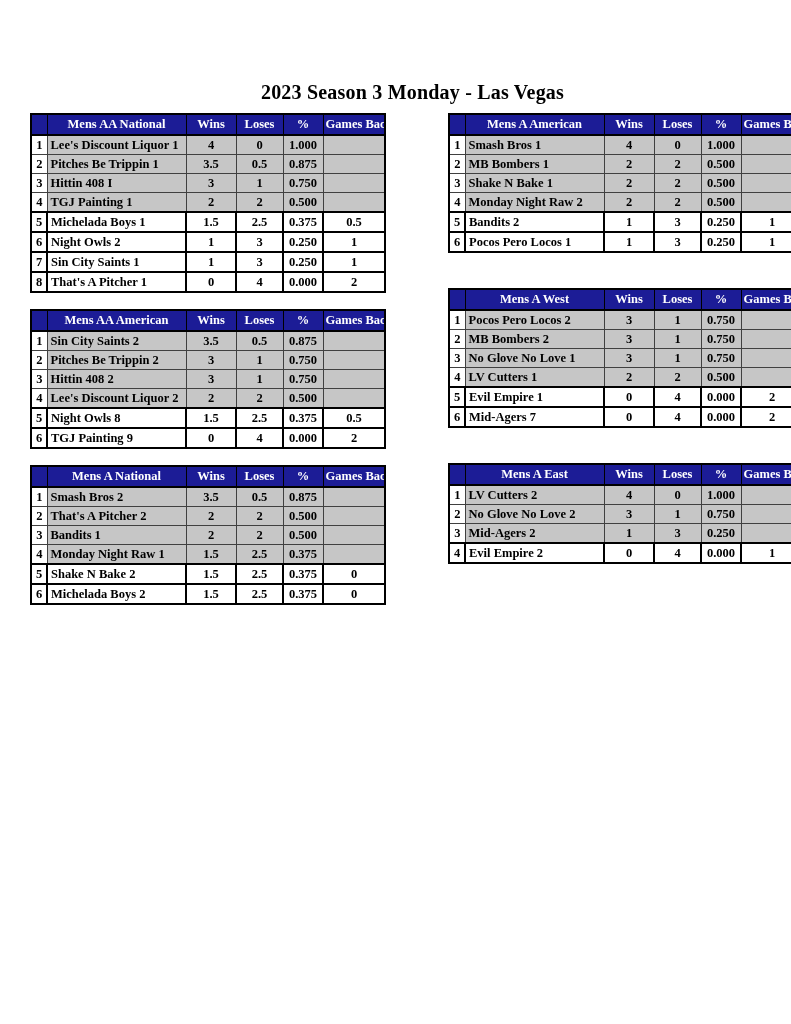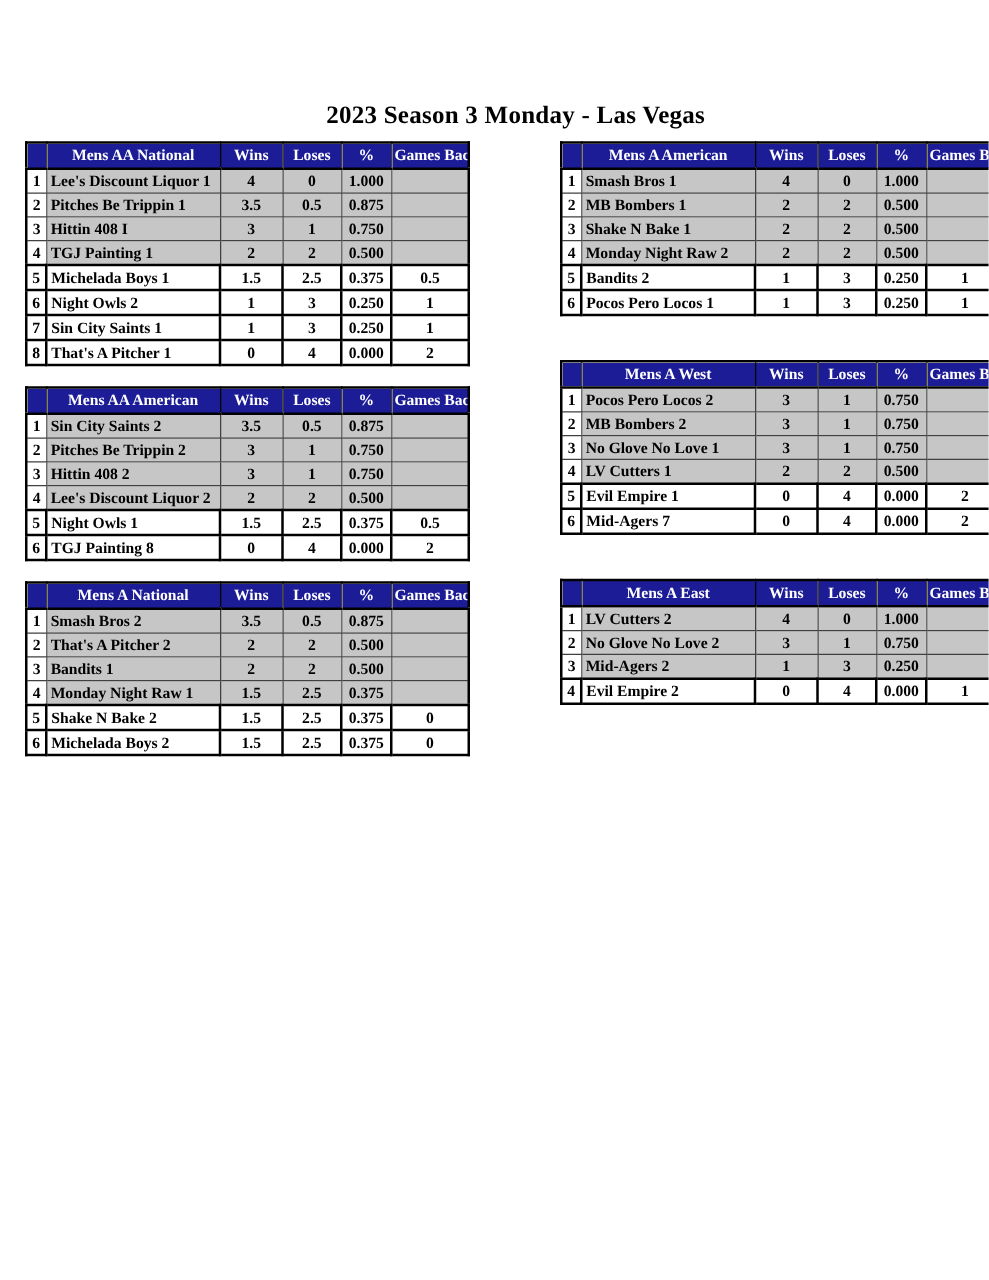--- a/index.html
+++ b/index.html
@@ -17,21 +17,21 @@
     left: 0;
     width: 100%;
     margin: 17px;
     text-align: center;
     font-size: 20px;
     font-weight: bold;
     color: #000000;
     letter-spacing: 0.2px;
   }
   .col { position: absolute; top: 113px; width: 355px; }
-  .col-left  { left: 20px; }
+  .col-left  { left: 30px; }
   .col-right { left: 448px; }
   .mount { width: 355px; }
   .gap-16 { margin-top: 16px; }
   .gap-35 { margin-top: 35px; }
 
   table.standings {
     border-collapse: collapse;
     table-layout: fixed;
     width: 354px;
     border: 2px solid #000000;
@@ -206,29 +206,29 @@
             <tr class="gray">
               <td class="rank">4</td>
               <td class="team">Lee's Discount Liquor 2</td>
               <td class="num">2</td>
               <td class="num">2</td>
               <td class="num">0.500</td>
               <td class="num"></td>
             </tr>
             <tr class="plain">
               <td class="rank">5</td>
-              <td class="team">Night Owls 1</td>
+              <td class="team">Night Owls 8</td>
               <td class="num">1.5</td>
               <td class="num">2.5</td>
               <td class="num">0.375</td>
               <td class="num">0.5</td>
             </tr>
             <tr class="plain">
               <td class="rank">6</td>
-              <td class="team">TGJ Painting 8</td>
+              <td class="team">TGJ Painting 9</td>
               <td class="num">0</td>
               <td class="num">4</td>
               <td class="num">0.000</td>
               <td class="num">2</td>
             </tr>
           </tbody>
         </table>
       </div>
     <div class="mount gap-16">
         <table class="standings">

